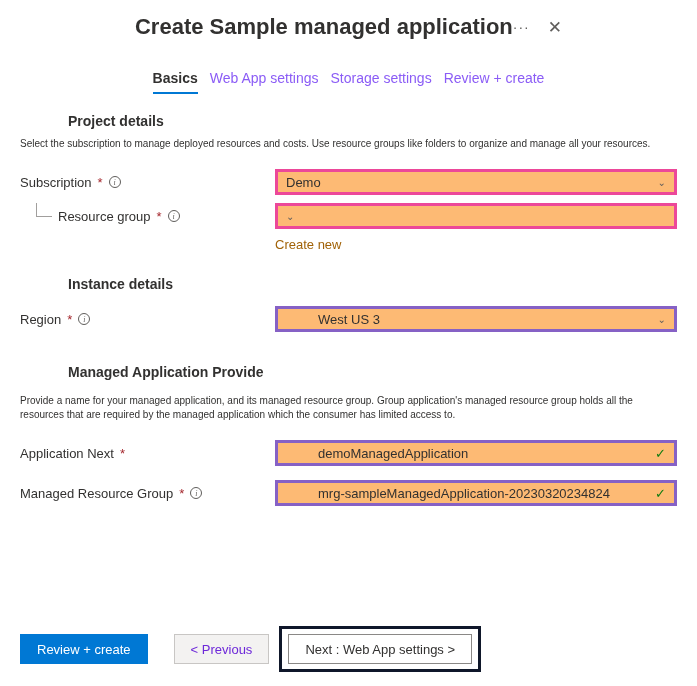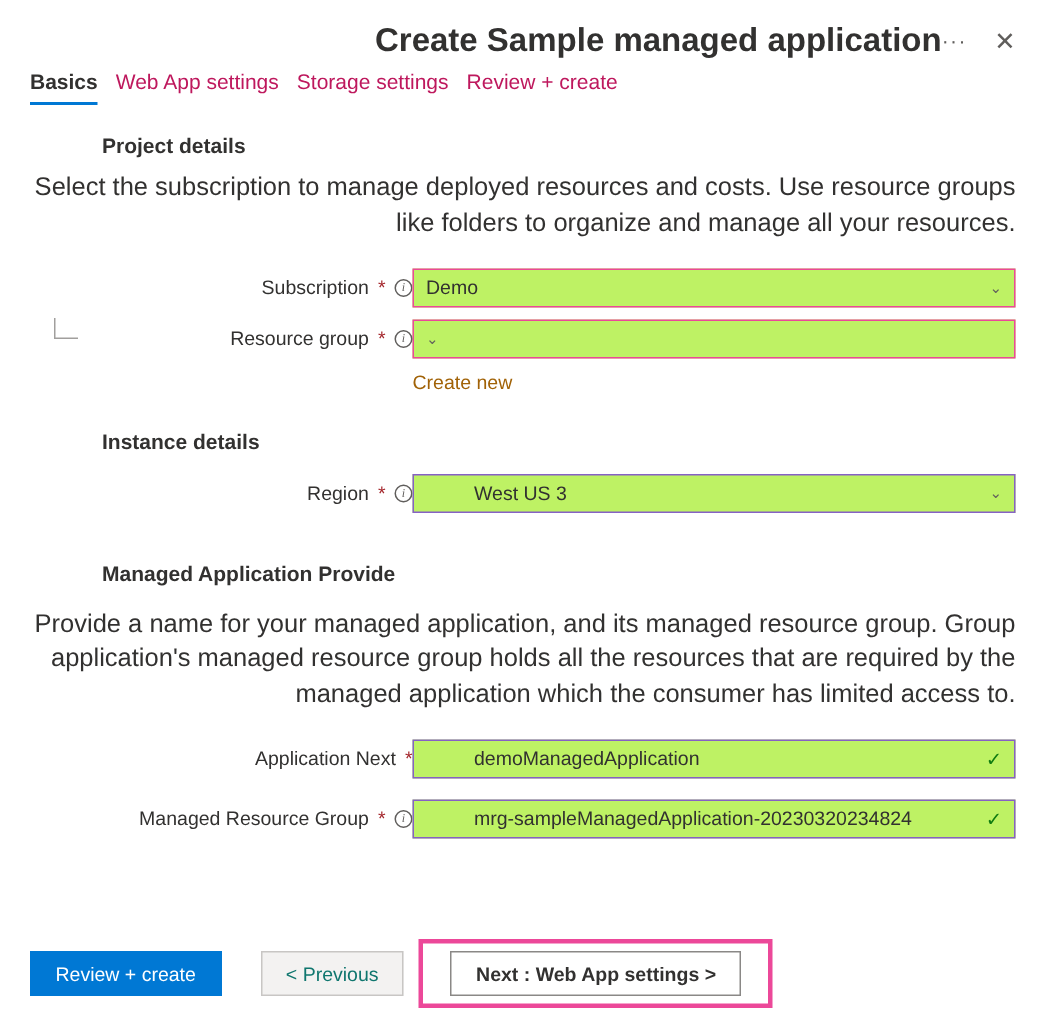--- a/index.html
+++ b/index.html
@@ -13,21 +13,22 @@
       color: #323130;
       background: #ffffff;
       width: 697px;
       height: 686px;
       position: relative;
       padding: 14px 20px 0 20px;
     }
     .header {
       display: flex;
       align-items: center;
-      justify-content: flex-end;
+      justify-content: center;
+      margin-bottom: 24px;
     }
     .header-title {
       font-size: 22px;
       font-weight: 600;
       color: #323130;
     }
     .header-right {
       display: flex;
       align-items: center;
       gap: 18px;
@@ -41,61 +42,60 @@
       color: #605e5c;
       font-size: 17px;
       font-weight: 300;
       cursor: pointer;
     }
     .tabs {
       display: flex;
       gap: 12px;
       border-bottom: 1px solid transparent;
       margin-bottom: 18px;
+      justify-content: center;
     }
     .tab {
       padding: 6px 0;
       font-size: 14px;
-      color: #be185d;
+      color: #8b5cf6;
       cursor: pointer;
       border-bottom: 2px solid transparent;
     }
     .tab.active {
       font-weight: 600;
       border-bottom: 2px solid #0078d4;
       color: #323130;
     }
     .section-heading {
       font-size: 14px;
       font-weight: 600;
       color: #323130;
       margin-bottom: 8px;
       padding-left: 48px;
     }
     .section-desc {
-      font-size: 17px;
+      font-size: 10px;
       color: #323130;
       line-height: 1.4;
       margin-bottom: 18px;
-      text-align: right;
     }
     .form-row {
       display: flex;
       align-items: center;
       margin-bottom: 8px;
       min-height: 26px;
     }
     .form-label-col {
       width: 255px;
       display: flex;
       align-items: center;
       gap: 4px;
       font-size: 13px;
       color: #323130;
-      justify-content: flex-end;
     }
     .form-label-col.indented {
       padding-left: 38px;
       position: relative;
     }
     .indent-line {
       position: absolute;
       left: 16px;
       top: -6px;
       width: 16px;
@@ -121,25 +121,25 @@
       cursor: pointer;
       font-style: italic;
       font-family: Georgia, serif;
     }
     .form-input-col {
       flex: 1;
     }
     .select-input, .text-input {
       width: 100%;
       height: 26px;
-      border: 1px solid #ec4899;
+      border: 3px solid #ec4899;
       padding: 0 8px;
       font-size: 13px;
       color: #323130;
-      background: #bef264;
+      background: #fdba74;
       display: flex;
       align-items: center;
       justify-content: space-between;
       cursor: pointer;
     }
     .select-input.purple, .text-input.purple {
       border-color: #8661c5;
       padding-left: 40px;
     }
     .text-input {
@@ -192,34 +192,33 @@
       justify-content: center;
     }
     .btn-primary {
       background: #0078d4;
       color: #ffffff;
       border-color: #0078d4;
       font-weight: 500;
     }
     .btn-disabled {
       background: #f3f2f1;
-      color: #0f766e;
+      color: #6d28d9;
       border-color: #c8c6c4;
       cursor: not-allowed;
     }
     .btn-outline {
       background: #ffffff;
       color: #323130;
       border-color: #8a8886;
     }
     .highlight-box {
-      border: 3px solid #ec4899;
-      padding: 5px 18px;
+      border: 3px solid #0f172a;
+      padding: 5px 6px;
       display: inline-flex;
-      font-weight: bold;
     }
     .spacer-flex {
       width: 6px;
     }
   </style>
 </head>
 <body>
 
 <div class="header">
   <div class="header-title">Create Sample managed application</div>

